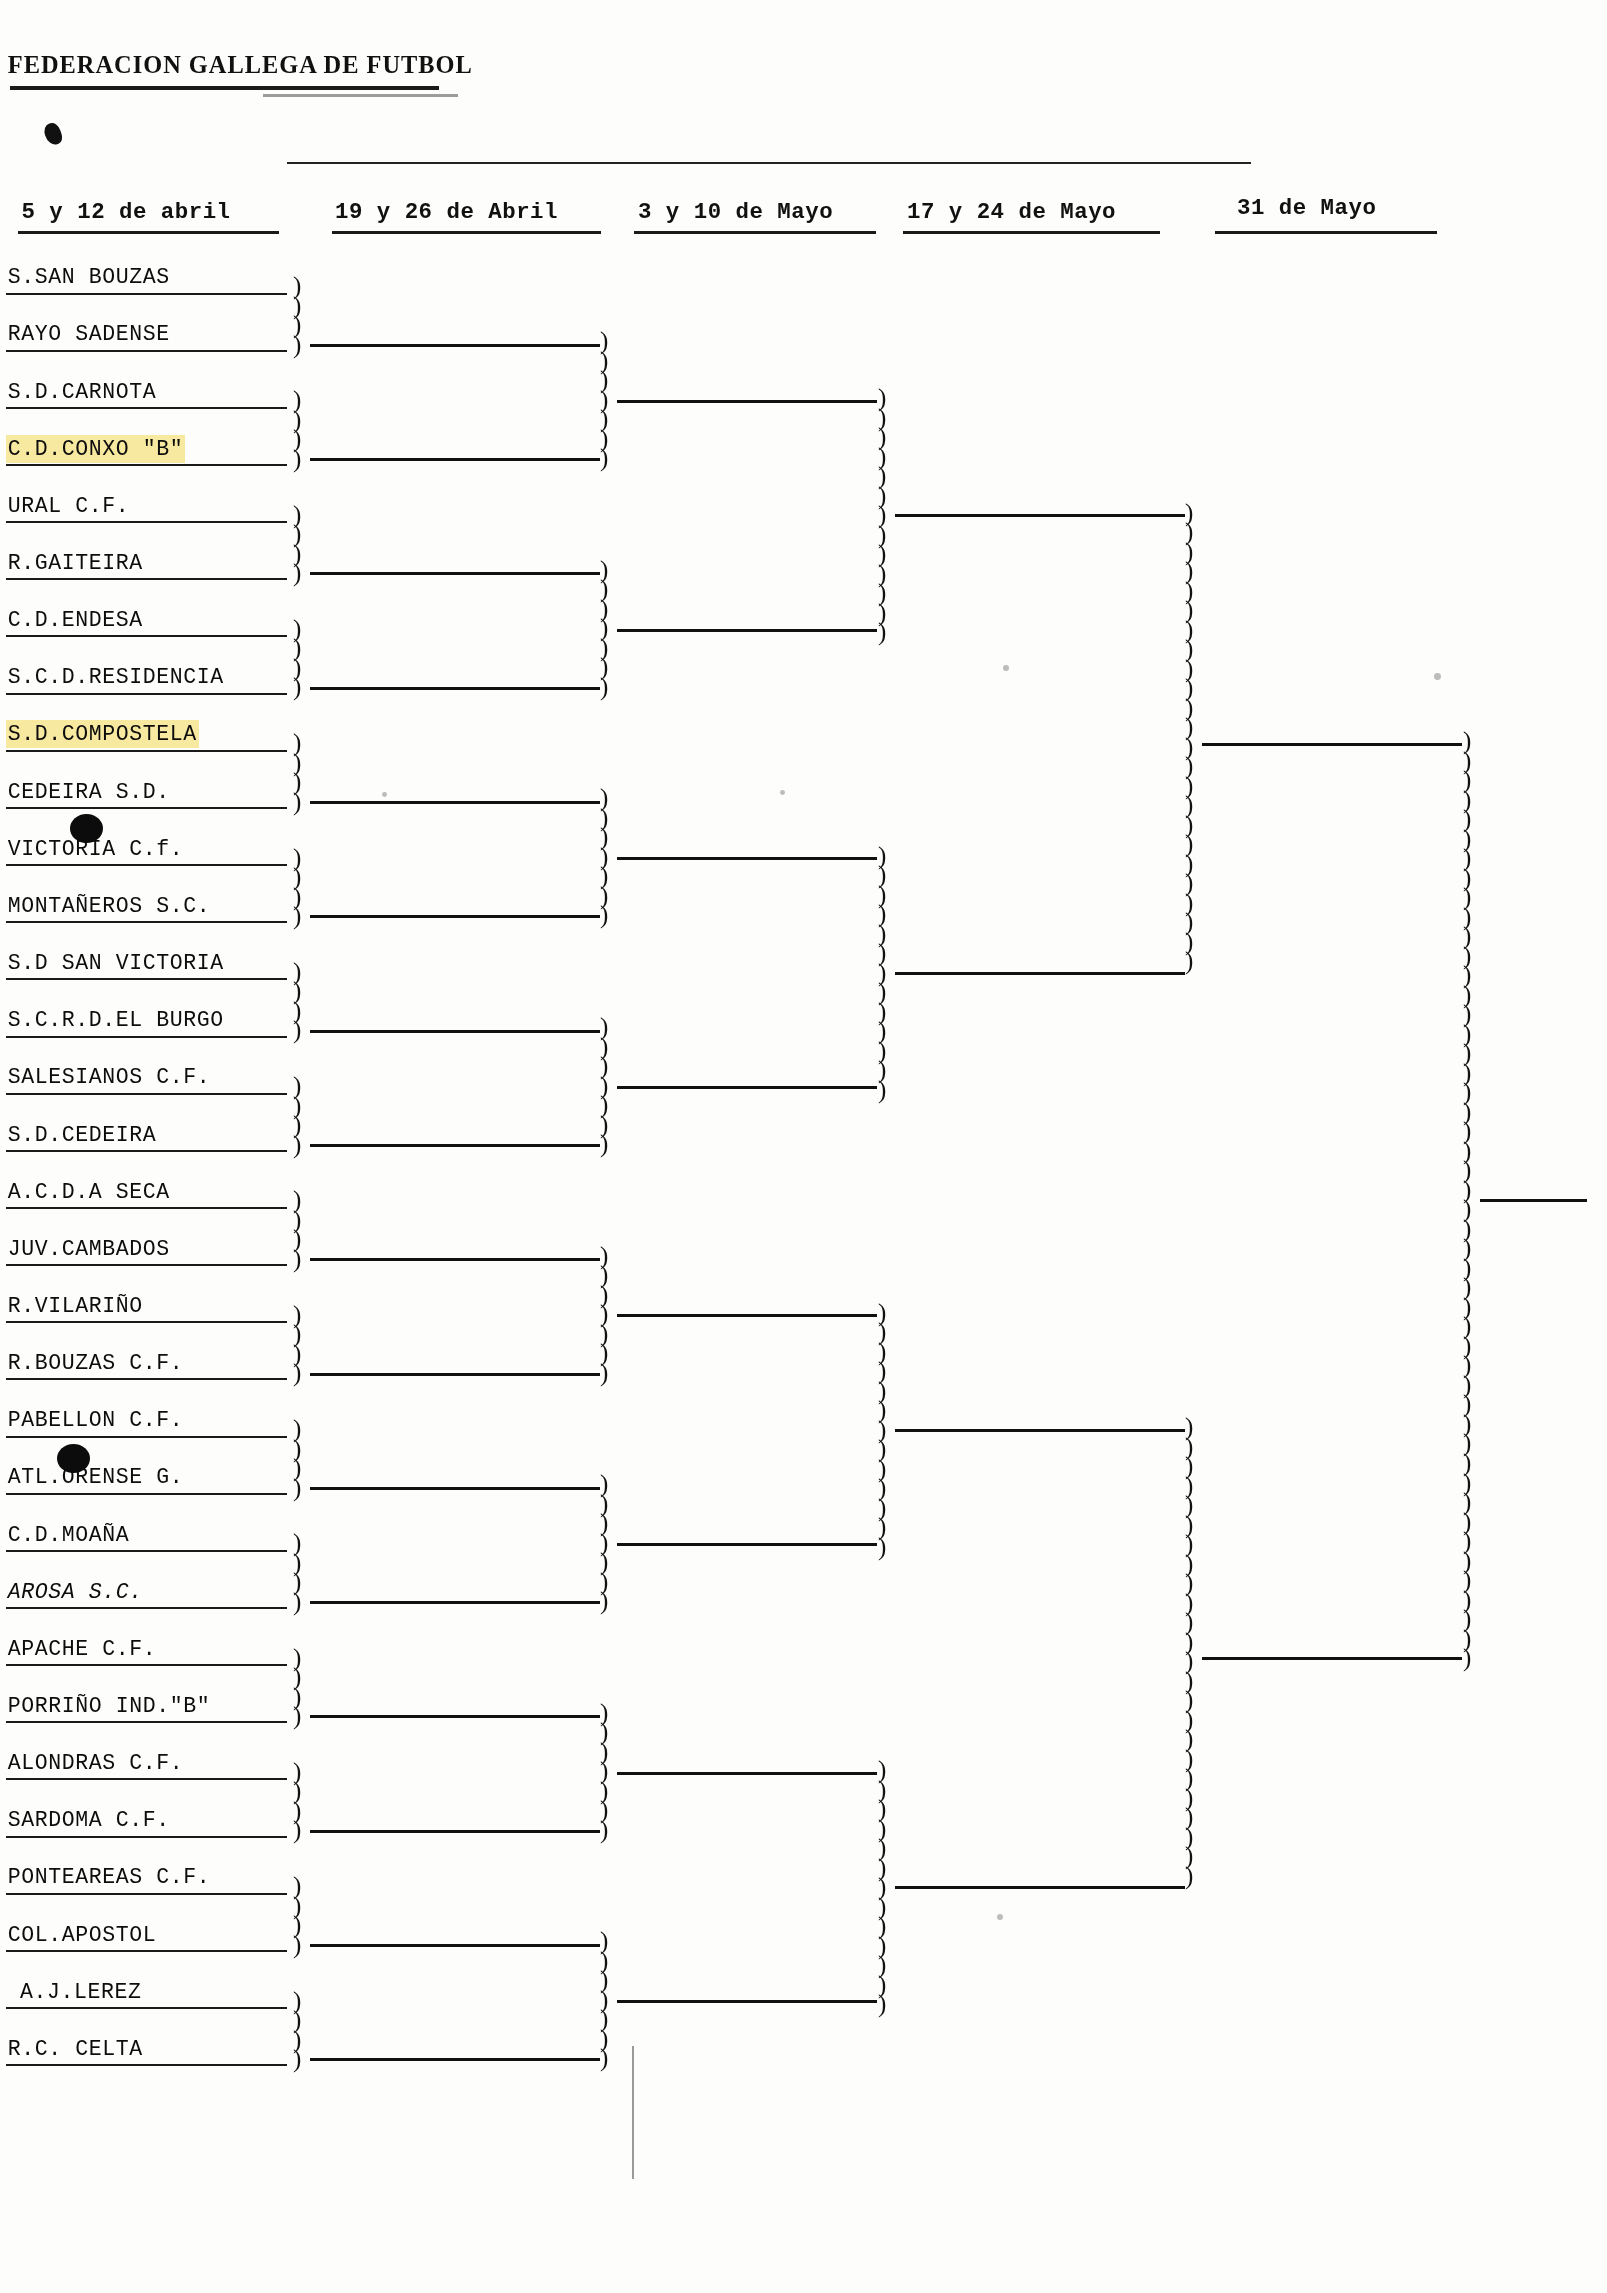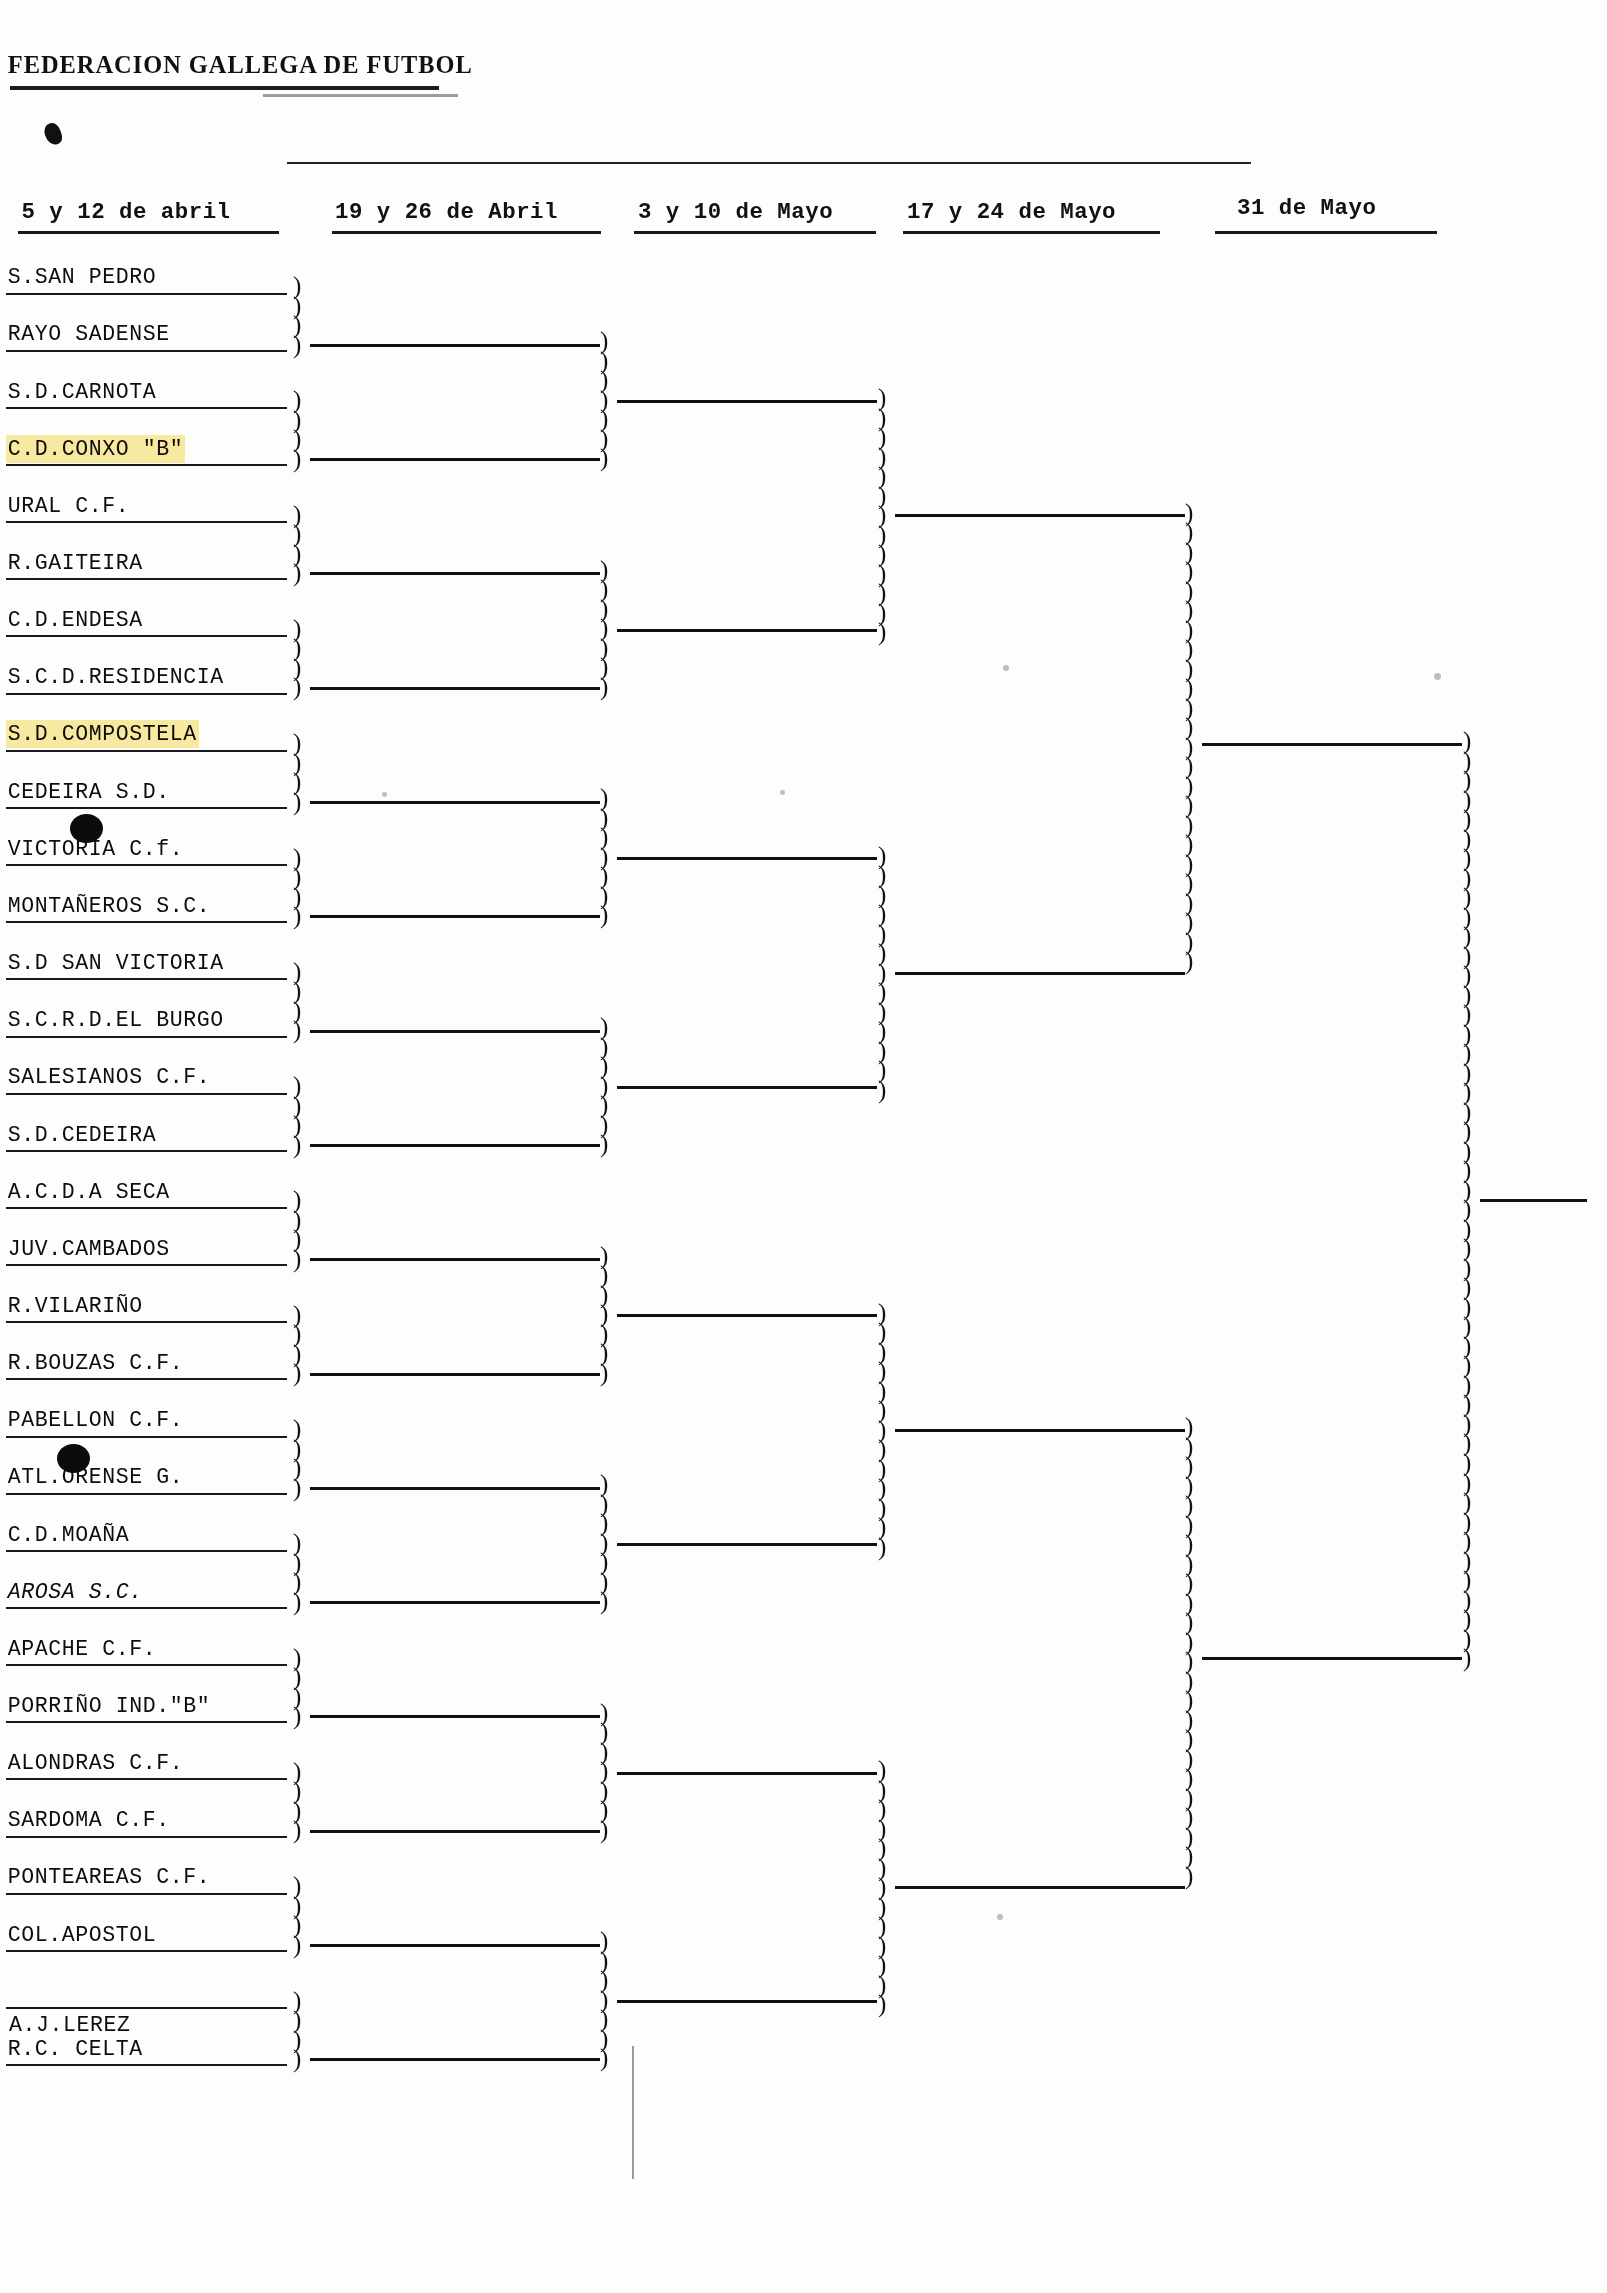--- a/index.html
+++ b/index.html
@@ -184,21 +184,21 @@
   <div class="round-head" style="left:638px; top:199px;">3 y 10 de Mayo</div>
   <div class="round-rule" style="left:634px; top:231px; width:242px;"></div>
 
   <div class="round-head" style="left:907px; top:199px;">17 y 24 de Mayo</div>
   <div class="round-rule" style="left:903px; top:231px; width:257px;"></div>
 
   <div class="round-head" style="left:1237px;top:195px;">31 de Mayo</div>
   <div class="round-rule" style="left:1215px;top:231px; width:222px;"></div>
 
   <div id="teams-layer">
-      <div class="team" style="left: 7.8px; top: 265px;">S.SAN PEDRO</div>
+      <div class="team" style="left: 7.8px; top: 265px;">S.SAN BOUZAS</div>
       <div class="team-rule" style="left: 5.9px; top: 293px; width: 281px;"></div>
       <div class="team" style="left: 7.8px; top: 322px;">RAYO SADENSE</div>
       <div class="team-rule" style="left: 5.9px; top: 350px; width: 281px;"></div>
       <div class="team" style="left: 7.8px; top: 380px;">S.D.CARNOTA</div>
       <div class="team-rule" style="left: 5.9px; top: 407px; width: 281px;"></div>
       <div class="team hl" style="left: 7.8px; top: 437px;">C.D.CONXO "B"</div>
       <div class="team-rule" style="left: 5.9px; top: 464px; width: 281px;"></div>
       <div class="team" style="left: 7.8px; top: 494px;">URAL C.F.</div>
       <div class="team-rule" style="left: 5.9px; top: 521px; width: 281px;"></div>
       <div class="team" style="left: 7.8px; top: 551px;">R.GAITEIRA</div>
@@ -244,21 +244,21 @@
       <div class="team" style="left: 7.8px; top: 1694px;">PORRIÑO IND."B"</div>
       <div class="team-rule" style="left: 5.9px; top: 1721px; width: 281px;"></div>
       <div class="team" style="left: 7.8px; top: 1751px;">ALONDRAS C.F.</div>
       <div class="team-rule" style="left: 5.9px; top: 1778px; width: 281px;"></div>
       <div class="team" style="left: 7.8px; top: 1808px;">SARDOMA C.F.</div>
       <div class="team-rule" style="left: 5.9px; top: 1836px; width: 281px;"></div>
       <div class="team" style="left: 7.8px; top: 1865px;">PONTEAREAS C.F.</div>
       <div class="team-rule" style="left: 5.9px; top: 1893px; width: 281px;"></div>
       <div class="team" style="left: 7.8px; top: 1923px;">COL.APOSTOL</div>
       <div class="team-rule" style="left: 5.9px; top: 1950px; width: 281px;"></div>
-      <div class="team" style="left: 9px; top: 1980px; margin-top: 33px;">A.J.LEREZ</div>
+      <div class="team" style="left: 20px; top: 1980px;">A.J.LEREZ</div>
       <div class="team-rule" style="left: 5.9px; top: 2007px; width: 281px;"></div>
       <div class="team" style="left: 7.8px; top: 2037px;">R.C. CELTA</div>
       <div class="team-rule" style="left: 5.9px; top: 2064px; width: 281px;"></div>
     </div>
 
   <div id="bracket-layer">
       <div class="brace" style="left: 293px; top: 273px;">)</div>
       <div class="brace" style="left: 293px; top: 293px;">)</div>
       <div class="brace" style="left: 293px; top: 312px;">)</div>
       <div class="brace" style="left: 293px; top: 332px;">)</div>

